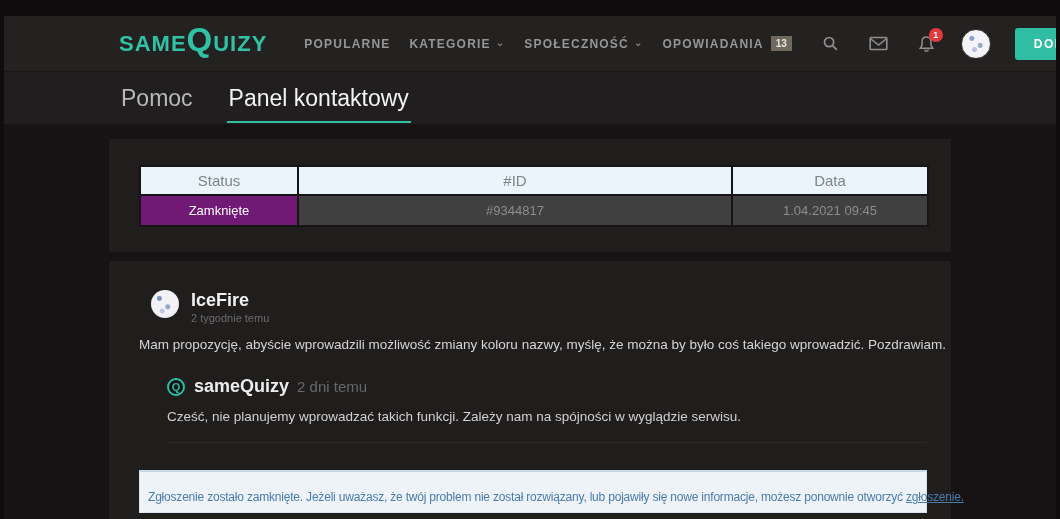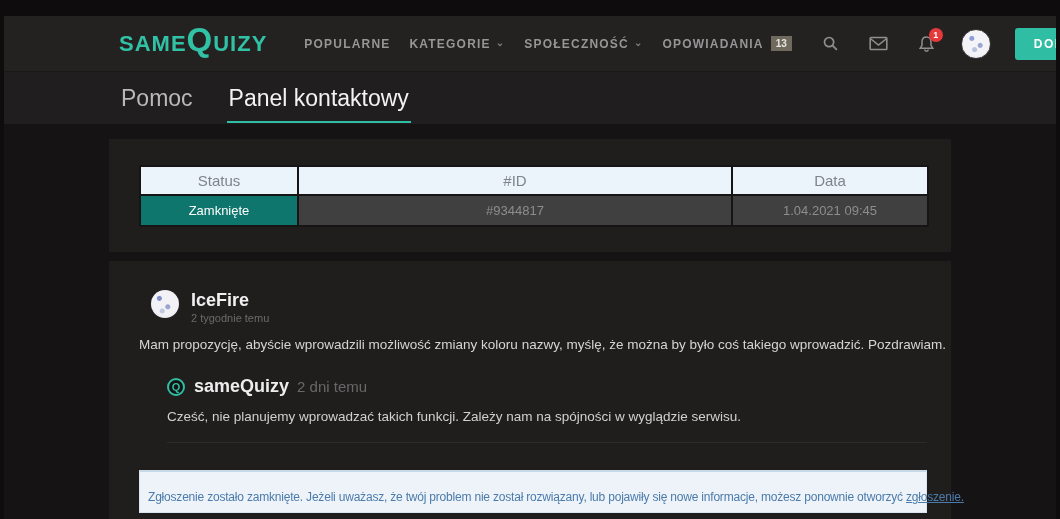--- a/index.html
+++ b/index.html
@@ -54,21 +54,21 @@
   .panel-thread { margin-top:9px; padding:29px 24px 34px 30px; min-height:264px; }
 
   table.ticket { border-collapse:collapse; width:788px; table-layout:fixed; }
   table.ticket col.c-status { width:158px; }
   table.ticket col.c-id     { width:434px; }
   table.ticket col.c-date   { width:196px; }
   table.ticket th { background:#ebf4fb; color:#7e848c; font-weight:normal; font-size:15px;
                     height:29px; border:2px solid #161414; text-align:center; }
   table.ticket td { background:#404040; color:#8d8d8d; font-size:13px; height:31px;
                     border:2px solid #161414; text-align:center; }
-  table.ticket td.status-closed { background:#0f766e; color:#fdfdfd; }
+  table.ticket td.status-closed { background:#701a75; color:#fdfdfd; }
 
   
   .post-header { display:flex; align-items:flex-start; margin-left:12px; }
   .avatar-user { width:28px; height:28px; border-radius:50%; flex:0 0 28px;
                  background:
                    radial-gradient(circle at 30% 30%, #7f90cb 0 2px, transparent 3px),
                    radial-gradient(circle at 60% 60%, #97a5cf 0 2px, transparent 3px),
                    radial-gradient(circle at 40% 75%, #c0c8e2 0 2px, transparent 3px),
                    radial-gradient(circle at 50% 45%, #f2f2f6 0 60%, #d7dae6 100%); }
   .post-id { margin-left:12px; }

